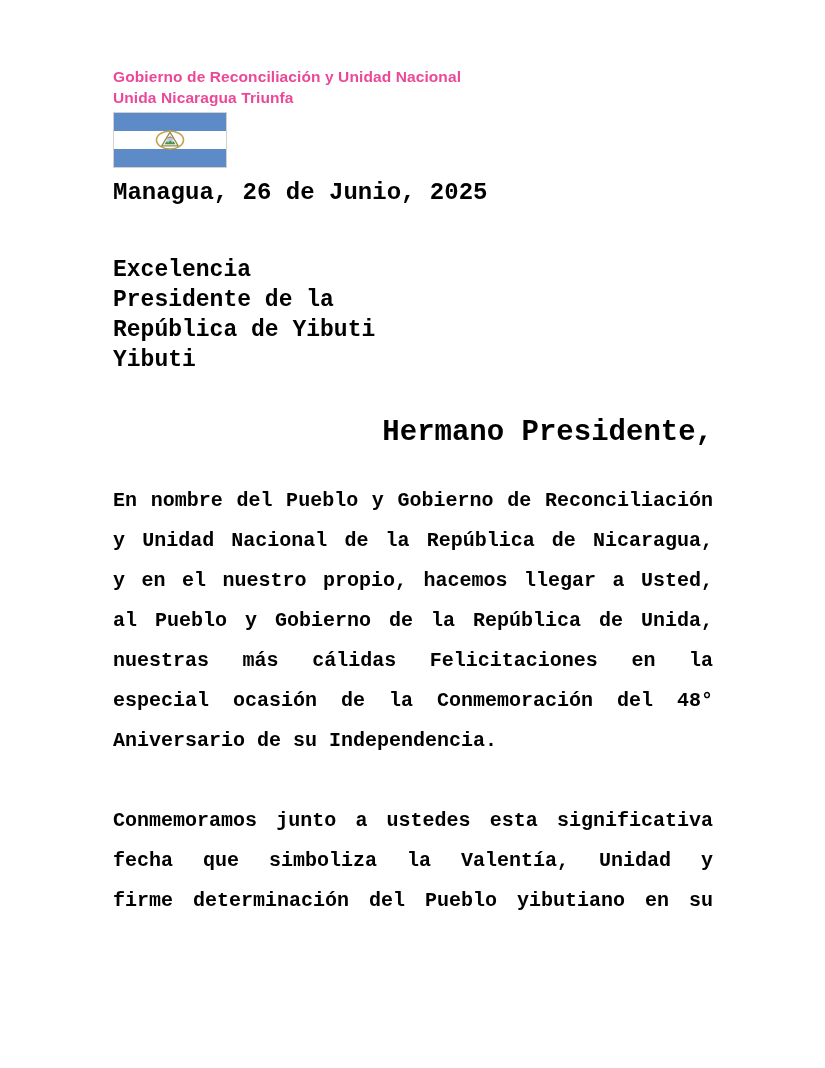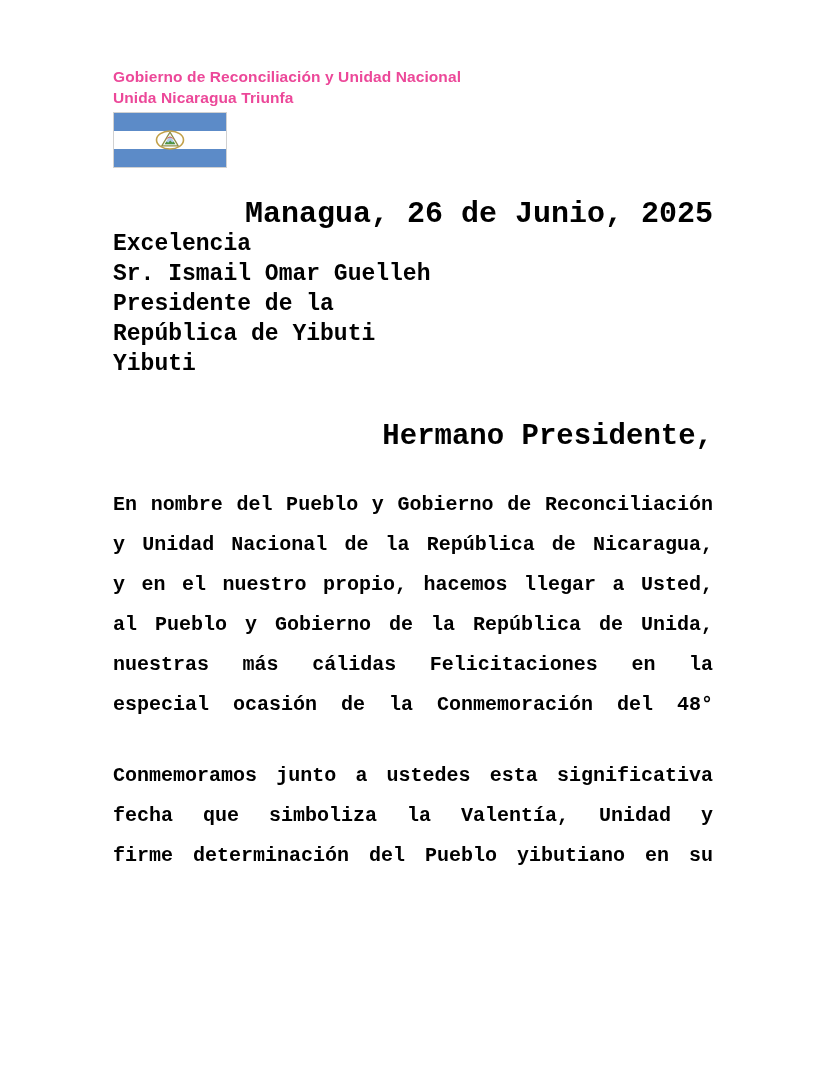--- a/index.html
+++ b/index.html
@@ -61,45 +61,45 @@
     height: 22px;
     margin-left: -16px;
     margin-top: -11px;
   }
   .mono {
     font-family: "Liberation Mono", monospace;
     font-weight: bold;
     color: #000000;
   }
   .dateline {
-    margin-top: 31px;
-    font-size: 30px;
+    margin-top: 10px;
+    font-size: 24px;
     line-height: 30px;
     white-space: nowrap;
-    text-align: right;
   }
   .recipient {
+    margin-top: 47px;
     font-size: 23px;
     line-height: 30px;
   }
   .recipient div { white-space: nowrap; }
   .salutation {
     margin-top: 43px;
     font-size: 29px;
     line-height: 30px;
     white-space: nowrap;
     text-align: right;
   }
   .para {
     font-size: 20px;
     line-height: 40px;
     width: 600px;
   }
   .para1 { margin-top: 33px; }
-  .para2 { margin-top: 31px; }
+  .para2 { margin-top: 40px; }
   .pline {
     text-align: justify;
     text-align-last: justify;
     text-justify: inter-word;
   }
   .pline-last {
     text-align: left;
     text-align-last: left;
   }
 </style>
@@ -124,35 +124,35 @@
         <polygon points="16,6.2 10.6,15.2 21.4,15.2" style="fill: var(--emblem-sky, #AECBE8);"></polygon>
         <path d="M12.4 10.2 A4.2 4.2 0 0 1 19.6 10.2" fill="none" style="stroke: var(--emblem-red, #D85C5C);" stroke-width="0.9"></path>
         <path d="M10.6 15.2 L12.6 12.6 L14.2 13.8 L16.2 11.6 L18.2 13.4 L19.6 12.4 L21.4 15.2 Z" style="fill: var(--emblem-green, #4E9440);"></path>
       </svg>
     </div>
 
     <div class="dateline mono">Managua, 26 de Junio, 2025</div>
 
     <div class="recipient mono">
       <div>Excelencia</div>
-      <div>Sr. Ismail Omar Guelleh</div>
       <div>Presidente de la</div>
       <div>República de Yibuti</div>
       <div>Yibuti</div>
     </div>
 
     <div class="salutation mono">Hermano Presidente,</div>
 
     <div class="para para1 mono">
       <div class="pline">En nombre del Pueblo y Gobierno de Reconciliación</div>
       <div class="pline">y Unidad Nacional de la República de Nicaragua,</div>
       <div class="pline">y en el nuestro propio, hacemos llegar a Usted,</div>
       <div class="pline">al Pueblo y Gobierno de la República de Unida,</div>
       <div class="pline">nuestras más cálidas Felicitaciones en la</div>
       <div class="pline">especial ocasión de la Conmemoración del 48°</div>
+      <div class="pline pline-last">Aniversario de su Independencia.</div>
     </div>
 
     <div class="para para2 mono">
       <div class="pline">Conmemoramos junto a ustedes esta significativa</div>
       <div class="pline">fecha que simboliza la Valentía, Unidad y</div>
       <div class="pline">firme determinación del Pueblo yibutiano en su</div>
     </div>
 
   </div>
 </div>

